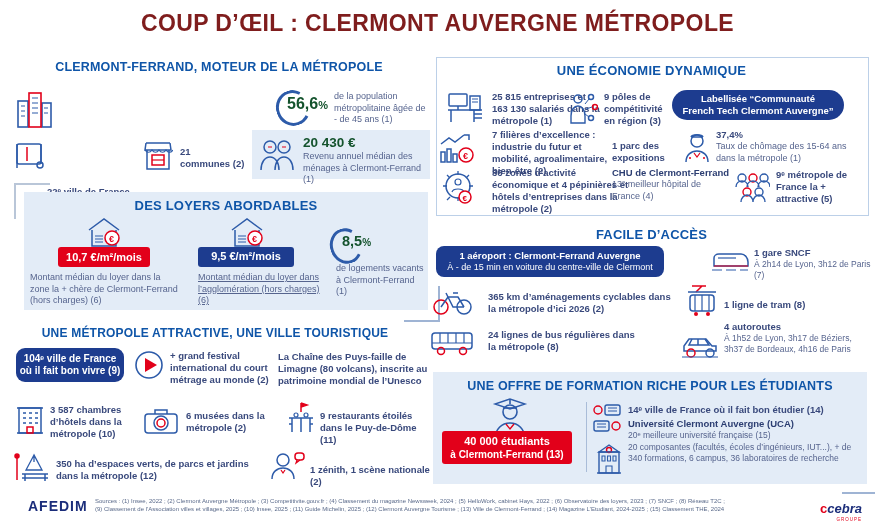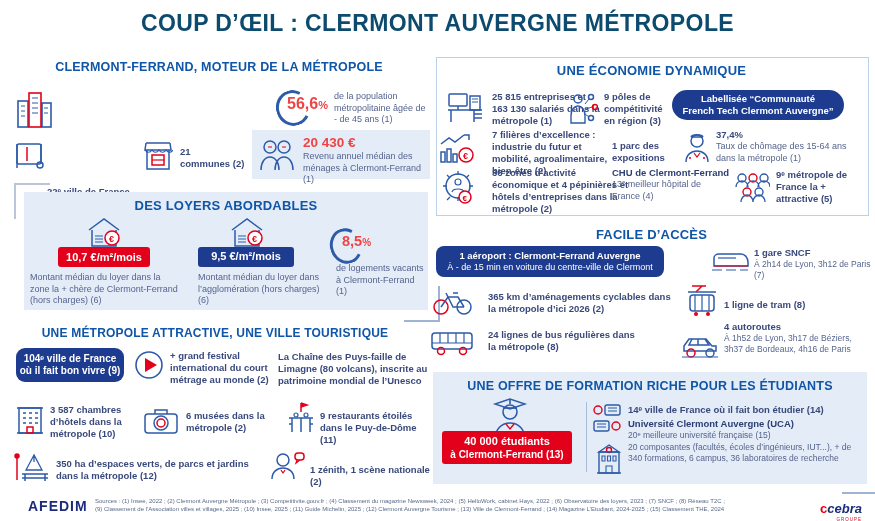--- a/index.html
+++ b/index.html
@@ -1,28 +1,28 @@
 <!DOCTYPE html>
 <html><head>
 <meta charset="utf-8">
 <style>
   html,body{margin:0;padding:0;background:#fff;}
   #page{position:relative;width:875px;height:521px;background:#ffffff;overflow:hidden;
         font-family:"Liberation Sans","DejaVu Sans",sans-serif;}
   .abs{position:absolute;}
-  .h1{font-size:23px;font-weight:800;color:#0c4a6e;letter-spacing:.4px;text-align:center;}
+  .h1{font-size:23px;font-weight:800;color:#7f1d1d;letter-spacing:.4px;text-align:center;}
   .sec{font-size:12.5px;font-weight:800;color:#0f55a8;letter-spacing:.2px;text-align:center;}
   .navybadge{background:#1d3c8f;color:#fff;font-weight:700;text-align:center;border-radius:9px;
              display:flex;flex-direction:column;justify-content:center;line-height:1.25;}
   .redbadge{background:#e2001a;color:#fff;font-weight:700;text-align:center;border-radius:3px;
             display:flex;flex-direction:column;justify-content:center;line-height:1.3;}
   .panel{background:#e3ecf7;}
   .t{font-size:9.5px;font-weight:700;color:#39497c;line-height:1.28;}
   .t2{font-size:9px;font-weight:400;color:#56648e;line-height:1.28;}
-  .bignum{color:#ef4444;font-weight:800;font-size:16px;}
+  .bignum{color:#14532d;font-weight:800;font-size:16px;}
   .arc{position:absolute;border:3px solid #2d5ba9;border-radius:50%;border-right-color:transparent;
        transform:rotate(-18deg);}
   .corner-tl{border-left:2px solid #b9c6d8;border-top:2px solid #b9c6d8;}
   .corner-br{border-right:2px solid #9fb4d4;border-bottom:2px solid #9fb4d4;}
   .ecobox{border:1px solid #bcd0e8;}
   svg{display:block;}
   .src{font-size:6px;color:#5a6a8a;line-height:1.35;}
 </style>
 </head>
 <body>
@@ -103,21 +103,21 @@
 
   <div class="abs" style="left:226px;top:216px;">
     <svg width="42" height="32" viewBox="0 0 42 32" fill="none" stroke="#2d5ba9" stroke-width="1.5">
       <path d="M6 14L21 3l15 11M9 14v16h24V14"></path>
         <path d="M12 20h8M12 23h8M12 26h8" stroke-width="1.2"></path>
       <circle cx="29" cy="22" r="7" fill="#fff" stroke="#e2001a"></circle>
         <text x="26" y="26" font-size="9" fill="#e2001a" stroke="none" font-weight="bold">€</text>
     </svg>
   </div>
   <div class="abs navybadge" style="left:198px;top:247px;width:96px;height:20px;font-size:11px;border-radius:3px;">9,5 €/m²/mois</div>
-  <div class="abs t2" style="left:198px;top:272px;width:130px;">Montant médian du loyer dans l’agglomération (hors charges) (6)</div>
+  <div class="abs t2" style="left:198px;top:272px;width:130px;text-decoration:underline;">Montant médian du loyer dans l’agglomération (hors charges) (6)</div>
 
   <span class="arc" style="left:330px;top:228px;width:26px;height:30px;"></span>
   <div class="abs bignum" style="left:342px;top:233px;font-size:14.5px;">
     <span>8,5</span><span style="font-size:10px;">%</span>
   </div>
   <div class="abs t2" style="left:336px;top:263px;width:90px;">de logements vacants à Clermont-Ferrand (1)</div>
 
   <div class="abs sec" style="left:0px;top:326px;width:430px;font-size:12px;">UNE MÉTROPOLE ATTRACTIVE, UNE VILLE TOURISTIQUE</div>
 
   <div class="abs navybadge" style="left:16px;top:348px;width:108px;height:34px;font-size:10px;">

